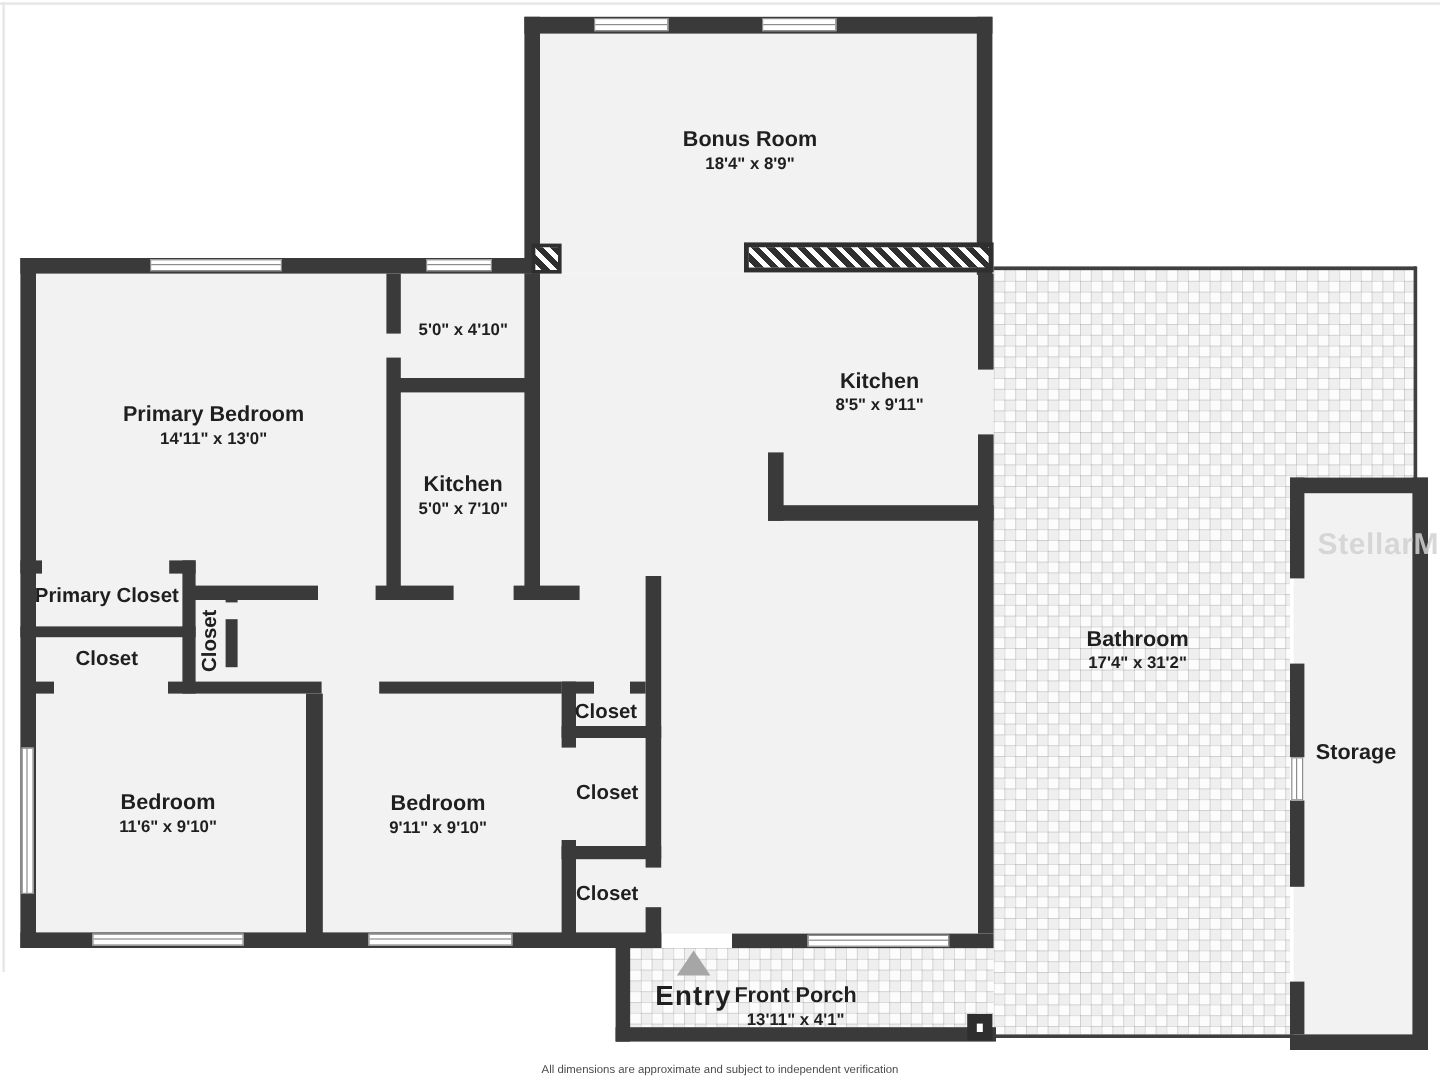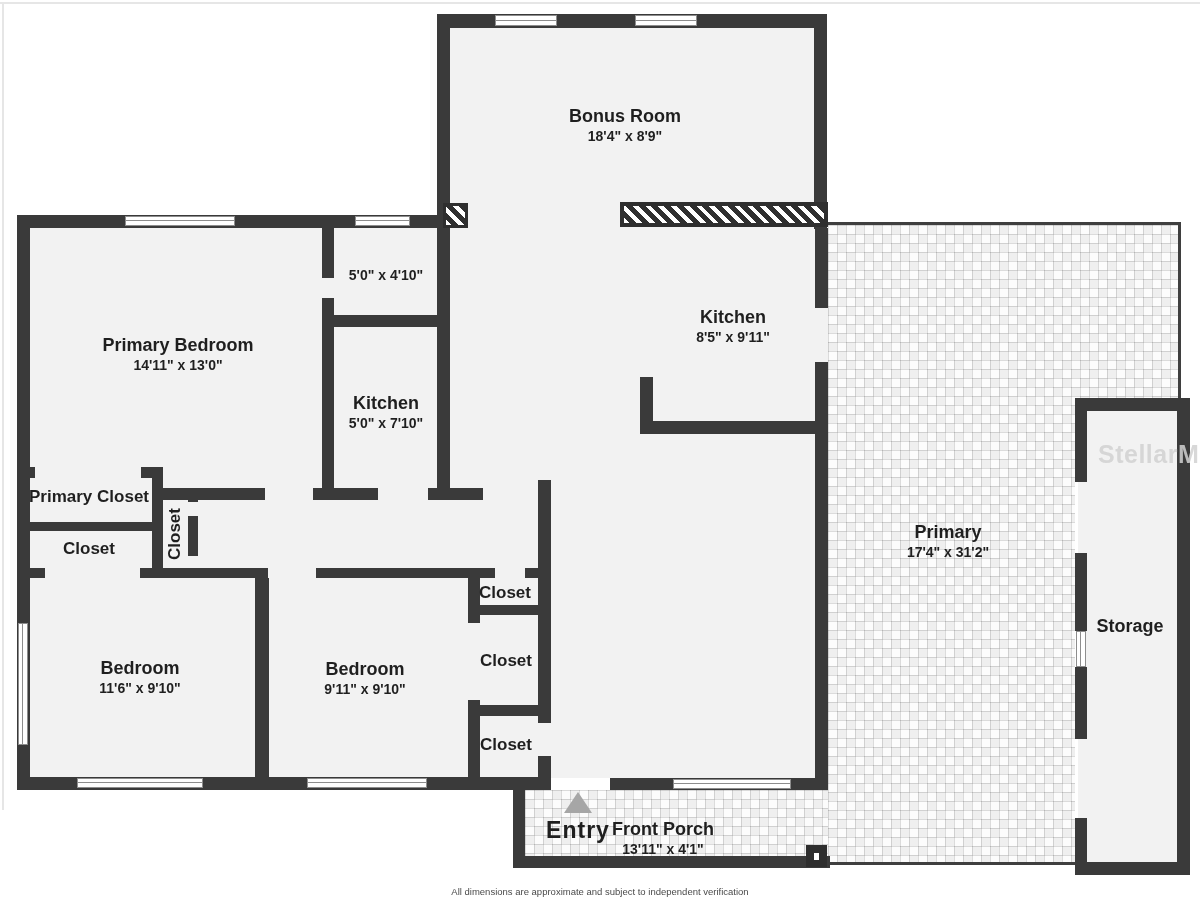--- a/index.html
+++ b/index.html
@@ -142,21 +142,21 @@
   </div>
   <div class="lab" style="left:386px;top:413px">
     <div class="nm">Kitchen</div>
     <div class="dm">5'0" x 7'10"</div>
   </div>
   <div class="lab" style="left:733px;top:327px">
     <div class="nm">Kitchen</div>
     <div class="dm">8'5" x 9'11"</div>
   </div>
   <div class="lab" style="left:948px;top:542px">
-    <div class="nm">Primary</div>
+    <div class="nm">Bathroom</div>
     <div class="dm">17'4" x 31'2"</div>
   </div>
   <div class="lab" style="left:1130px;top:627px">
     <div class="nm">Storage</div>
   </div>
   <div class="lab" style="left:140px;top:678px">
     <div class="nm">Bedroom</div>
     <div class="dm">11'6" x 9'10"</div>
   </div>
   <div class="lab" style="left:365px;top:679px">

